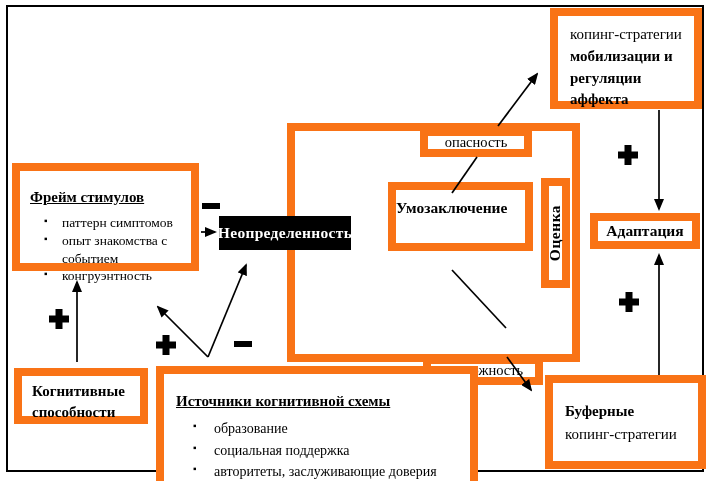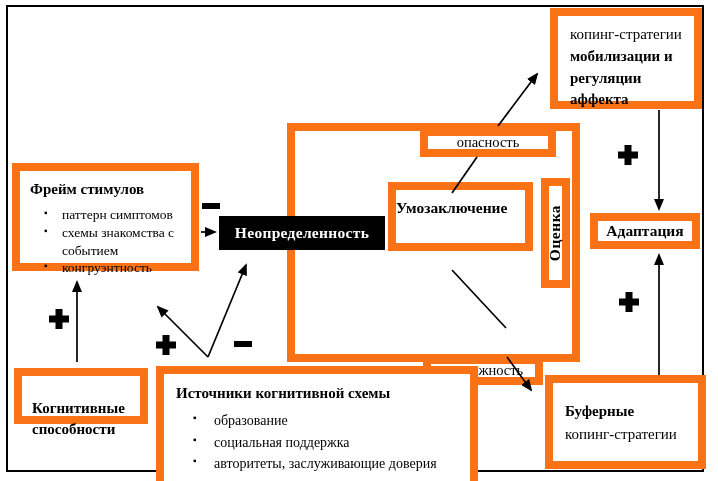--- a/index.html
+++ b/index.html
@@ -2,21 +2,21 @@
 <html><head>
 <meta charset="utf-8">
 <style>
   html,body{margin:0;padding:0;background:#fff;}
   #stage{position:relative;width:718px;height:481px;background:#ffffff;overflow:hidden;
          font-family:"Liberation Serif","DejaVu Serif",serif;color:#000;}
   #frame{position:absolute;left:6px;top:5px;width:698px;height:467px;border:2px solid #000;box-sizing:border-box;}
   .box{position:absolute;background:#fff;border:8px solid #f97316;box-sizing:border-box;}
   .center{display:flex;align-items:center;justify-content:center;text-align:center;}
   .b{font-weight:bold;}
-  .title{font-size:15px;font-weight:bold;margin:4px 0 3px 0;}
+  .title{font-size:15px;font-weight:bold;margin:12px 0 3px 0;text-decoration:underline;}
   ul.blist{margin:8px;padding:0;list-style:none;}
   ul.blist li{position:relative;font-size:13.5px;line-height:1.32;padding-left:24px;}
   ul.blist li::before{content:"▪";position:absolute;left:6px;top:0;font-size:10px;}
   ul.blist2 li{font-size:14px;line-height:1.55;padding-left:30px;}
   ul.blist2 li::before{left:9px;}
   #uncertainty{background:#000;color:#fff;font-weight:bold;font-size:15.5px;letter-spacing:.3px;}
   #bigbox{background:transparent;}
   .vtext{transform:rotate(-90deg);white-space:nowrap;font-weight:bold;font-size:15.5px;letter-spacing:.5px;}
   svg#overlay{position:absolute;left:0;top:0;pointer-events:none;}
   .ln{stroke:#000;stroke-width:1.7;fill:none;}
@@ -27,30 +27,30 @@
 
 <div id="stage">
   <div id="frame"></div>
 
   <div class="box" id="bigbox" style="left:287px;top:123px;width:293px;height:239px;"></div>
 
   <div class="box" style="left:12px;top:163px;width:187px;height:108px;padding:6px 4px 0 10px;">
     <div class="title">Фрейм стимулов</div>
     <ul class="blist">
       <li>паттерн симптомов</li>
-      <li>схемы знакомства с событием</li>
+      <li>опыт знакомства с событием</li>
       <li>конгруэнтность</li>
     </ul>
   </div>
 
-  <div class="box center" id="uncertainty" style="left:219px;top:216px;width:166px;height:34px;border:none;">
+  <div class="box center" id="uncertainty" style="left:219px;top:216px;width:132px;height:34px;border:none;">
     <span>Неопределенность</span>
   </div>
 
-  <div class="box center" style="left:420px;top:128px;width:136px;height:29px;font-size:14.5px;">
+  <div class="box center" style="left:420px;top:128px;width:112px;height:29px;font-size:14.5px;">
     <span>опасность</span>
   </div>
 
   <div class="box" style="left:388px;top:182px;width:145px;height:69px;padding:9px 0 0 0;font-size:15.5px;font-weight:bold;">
     <div>Умозаключение</div>
   </div>
 
   <div class="box center" style="left:541px;top:178px;width:29px;height:110px;">
     <span class="vtext">Оценка</span>
   </div>
@@ -68,21 +68,21 @@
 
   <div class="box center" style="left:590px;top:213px;width:110px;height:36px;font-size:15.5px;font-weight:bold;">
     <span>Адаптация</span>
   </div>
 
   <div class="box" style="left:545px;top:375px;width:161px;height:94px;padding:17px 0 0 12px;font-size:15px;line-height:1.5;">
     <div class="b">Буферные</div>
     <div>копинг-стратегии</div>
   </div>
 
-  <div class="box" style="left:14px;top:368px;width:134px;height:56px;padding:22px 0 0 10px;font-size:15px;font-weight:bold;line-height:1.4;">
+  <div class="box" style="left:14px;top:368px;width:134px;height:56px;padding:5px 0 0 10px;font-size:15px;font-weight:bold;line-height:1.4;">
     <div>Когнитивные</div>
     <div>способности</div>
   </div>
 
   <div class="box" style="left:156px;top:366px;width:322px;height:129px;padding:7px 4px 4px 12px;">
     <div class="title">Источники когнитивной схемы</div>
     <ul class="blist blist2">
       <li>образование</li>
       <li>социальная поддержка</li>
       <li>авторитеты, заслуживающие доверия</li>

